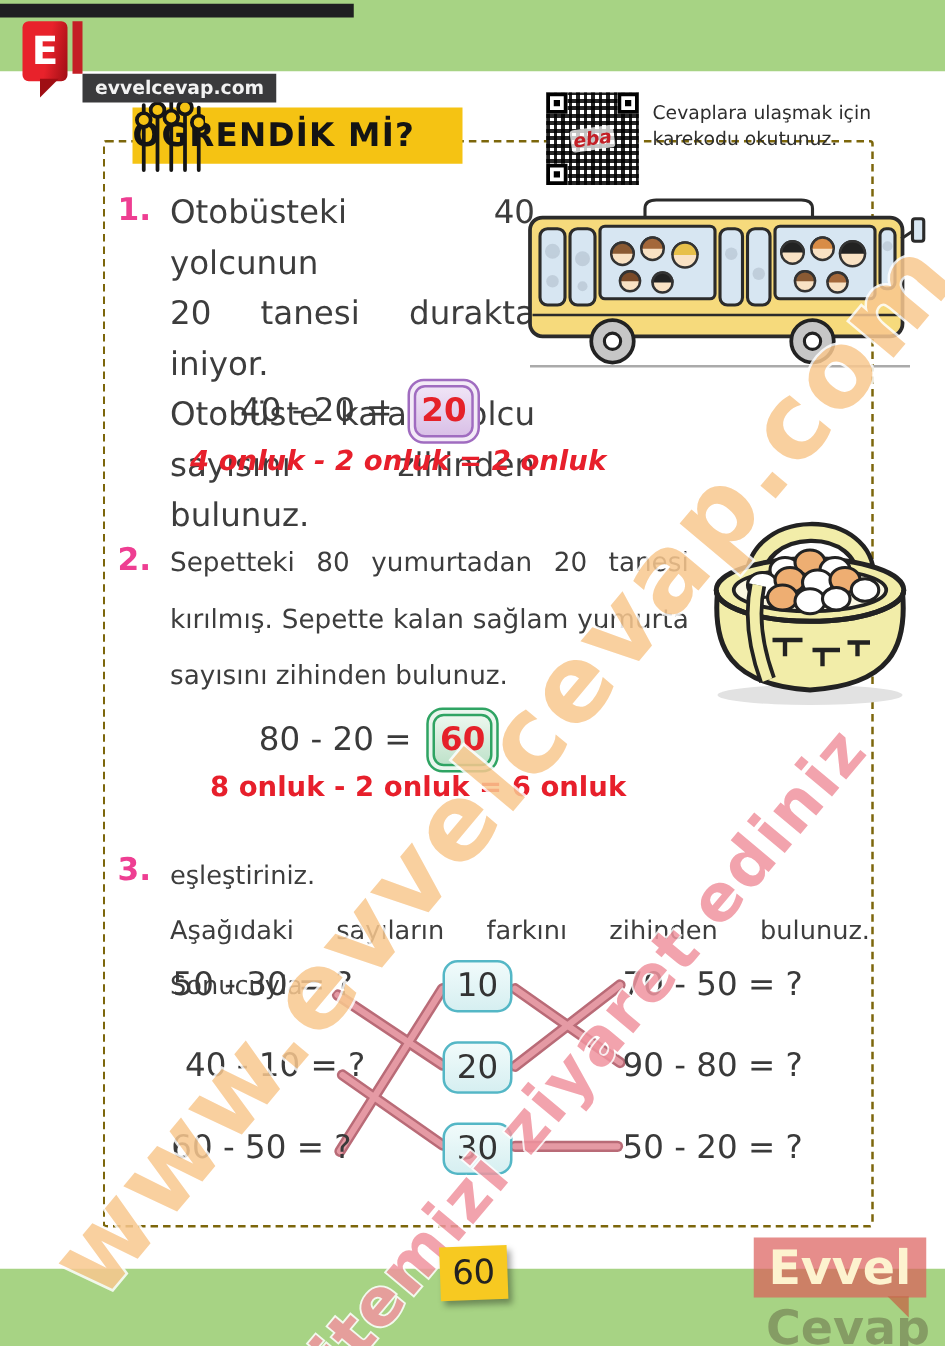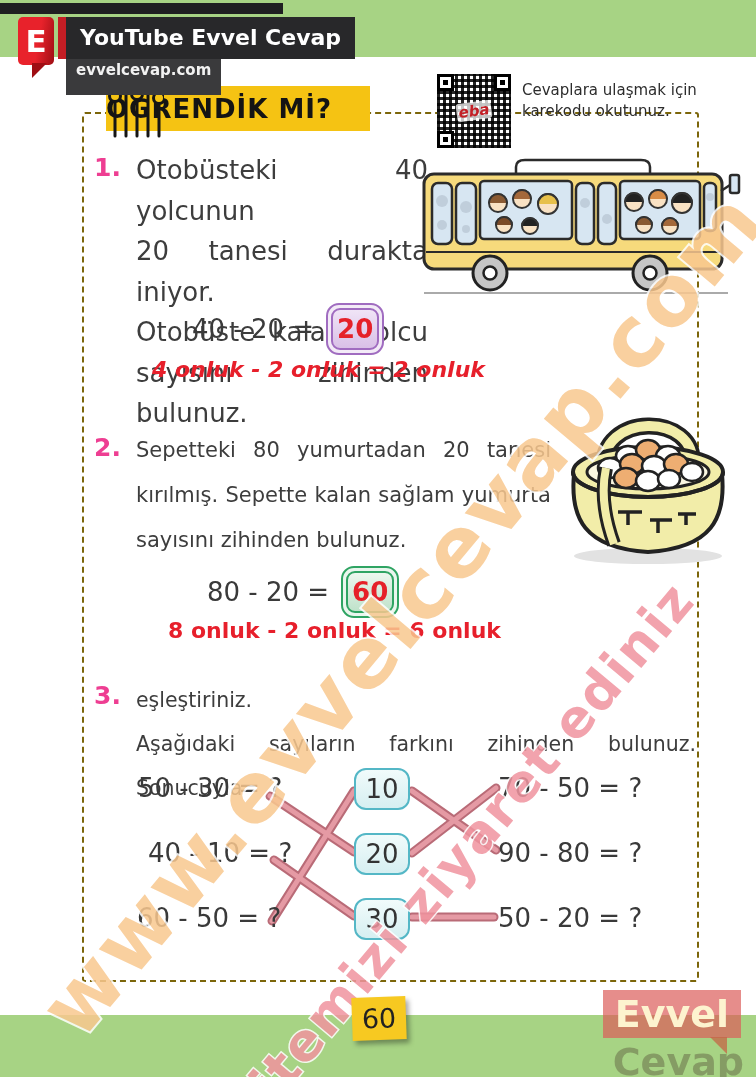--- a/index.html
+++ b/index.html
@@ -13,21 +13,21 @@
   
   .topstrip{position:absolute;left:0;top:3px;width:283px;height:11px;background:#1f1f21;}
   .ebox{position:absolute;left:18px;top:17px;width:36px;height:48px;border-radius:5px;
         background:linear-gradient(100deg,#e8222b 55%,#9f0e14);display:flex;align-items:center;justify-content:center;
         color:#fff;font-size:31px;font-weight:bold;z-index:6;}
   .etail{position:absolute;left:14px;top:46px;width:0;height:0;
         border-top:15px solid #9f0e14;border-right:15px solid transparent;}
   .rstrip{position:absolute;left:58px;top:17px;width:8px;height:42px;background:#c41e25;z-index:6;}
   .btitle{position:absolute;left:66px;top:17px;height:42px;line-height:42px;background:#28282a;
         color:#fff;font-size:22px;font-weight:bold;padding:0 14px;z-index:5;white-space:nowrap;}
-  .bsub{position:absolute;left:66px;top:59px;height:36px;line-height:23px;background:#3a3a3c;
+  .bsub{position:absolute;left:66px;top:59px;height:23px;line-height:23px;background:#3a3a3c;
         color:#f2f2f2;font-size:15px;font-weight:bold;padding:0 10px;z-index:5;white-space:nowrap;}
 
   
   .frame{position:absolute;left:82px;top:112px;width:613px;height:866px;
          border:2px dashed #7c660b;border-radius:3px;}
 
   
   .hdr{position:absolute;left:106px;top:86px;width:264px;height:45px;background:#f5c313;
        display:flex;align-items:center;z-index:4;}
   .hands{position:absolute;left:2px;top:-10px;}
@@ -99,21 +99,20 @@
 
   <div class="band top"></div>
   <div class="band bottom"></div>
 
   <div class="topstrip"></div>
   <div class="ebox">
     <span>E</span>
     <span class="etail"></span>
   </div>
   <div class="rstrip"></div>
-  <div class="btitle">YouTube Evvel Cevap</div>
   <div class="bsub">evvelcevap.com</div>
 
   <div class="frame"></div>
 
   <div class="hdr">
     <svg class="hands" width="56" height="62" viewBox="0 0 56 62">
       <g stroke="#151515" stroke-width="3" stroke-linecap="round" fill="#f5c313">
         <line x1="7" y1="60" x2="7" y2="26"></line>
           <circle cx="7" cy="20" r="5.5"></circle>
           <line x1="7" y1="14" x2="7" y2="8"></line>

